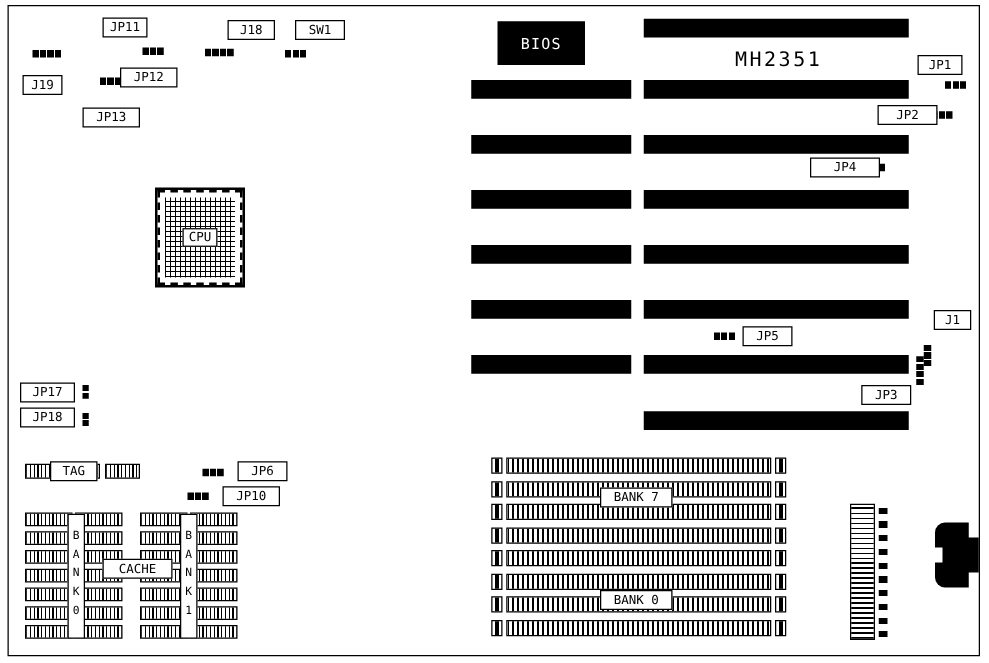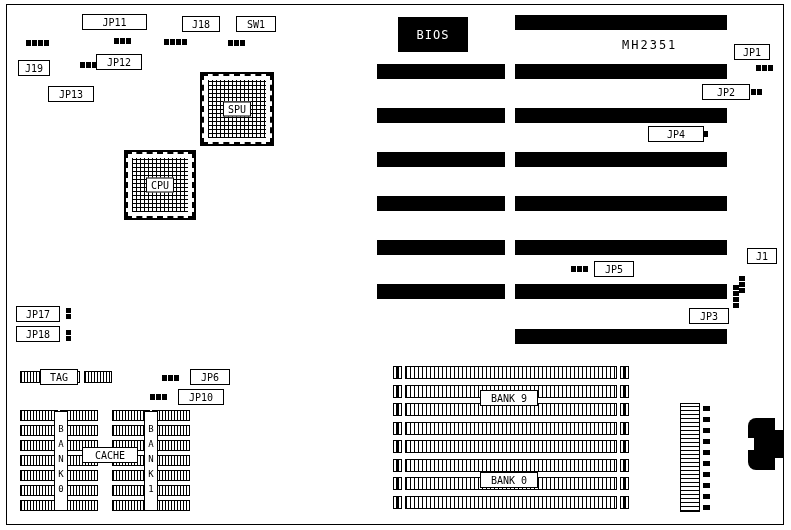--- a/index.html
+++ b/index.html
@@ -48,53 +48,49 @@
   .ph4 { position:absolute; width:23px; height:6px;
          background:repeating-linear-gradient(90deg,#000 0 5px,transparent 5px 6px); }
   .pv2 { position:absolute; width:5px; height:11px;
          background:repeating-linear-gradient(0deg,#000 0 5px,transparent 5px 6px); }
   .pv3 { position:absolute; width:6px; height:17px;
          background:repeating-linear-gradient(0deg,#000 0 5px,transparent 5px 6px); }
   .pv4 { position:absolute; width:6px; height:23px;
          background:repeating-linear-gradient(0deg,#000 0 5px,transparent 5px 6px); }
   .bios { position:absolute; left:398px; top:17px; width:70px; height:35px; background:#000; color:#fff;
           display:flex; align-items:center; justify-content:center; font-size:12px; letter-spacing:1px; }
-  .model { position:absolute; left:590px; top:38px; font-size:12px; letter-spacing:2px;padding-left:32px; }
+  .model { position:absolute; left:556px; top:38px; font-size:16px; letter-spacing:2px;padding-left:32px; }
   .power { position:absolute; left:680px; top:403px; width:20px; height:109px; border:1px solid #000;
            box-sizing:border-box; background:repeating-linear-gradient(0deg,#000 0 1px,#fff 1px 4px); }
   .power-pads { position:absolute; left:703px; top:406px; width:7px; height:104px;
                 background:repeating-linear-gradient(0deg,#000 0 5px,transparent 5px 11px); }
   .kbd { position:absolute; left:748px; top:418px; width:27px; height:52px; background:#000;
          border-radius:8px 0 0 8px; }
   .kbd-notch { position:absolute; left:0; top:20px; width:6px; height:12px; background:#fff; }
   .kbd-tab { position:absolute; left:774px; top:430px; width:9px; height:28px; background:#000; }
 </style>
 </head>
 <body>
 
 <div class="board">
   <div class="frame"></div>
 
   <div class="ph4" style="left:26px;top:40px"></div>
   <div class="lbl" style="left:18px;top:60px;width:32px">J19</div>
-  <div class="lbl" style="left:82px;top:14px;width:65px">JP11</div>
+  <div class="lbl" style="left:82px;top:14px;width:36px">JP11</div>
   <div class="ph3" style="left:114px;top:38px"></div>
   <div class="ph3" style="left:80px;top:62px"></div>
   <div class="lbl" style="left:96px;top:54px;width:46px">JP12</div>
-  <div class="lbl" style="left:48px;top:86px;width:46px">JP13</div>
+  <div class="lbl" style="left:66px;top:86px;width:46px">JP13</div>
   <div class="lbl" style="left:182px;top:16px;width:38px">J18</div>
   <div class="ph4" style="left:164px;top:39px"></div>
   <div class="lbl" style="left:236px;top:16px;width:40px">SW1</div>
   <div class="ph3" style="left:228px;top:40px"></div>
 
-  <div class="chip" style="left:200px;top:72px;width:74px;height:74px">
-    <div class="chip-grid"></div>
-    <div class="chip-lbl">SPU</div>
-  </div>
-  <div class="chip" style="left:124px;top:150px;width:72px;height:70px">
+  <div class="chip" style="left:124px;top:150px;width:72px;height:80px">
     <div class="chip-grid"></div>
     <div class="chip-lbl">CPU</div>
   </div>
 
   <div class="lbl" style="left:16px;top:306px;width:44px">JP17</div>
   <div class="pv2" style="left:66px;top:308px"></div>
   <div class="lbl" style="left:16px;top:326px;width:44px">JP18</div>
   <div class="pv2" style="left:66px;top:330px"></div>
 
   <div class="tagrow">
@@ -198,21 +194,21 @@
     </div>
   <div class="simm" style="top:459px">
       <div class="simm-bar"></div>
     </div>
   <div class="simm" style="top:477px">
       <div class="simm-bar"></div>
     </div>
   <div class="simm" style="top:496px">
       <div class="simm-bar"></div>
     </div>
-  <div class="lbl" style="left:480px;top:390px;width:58px;z-index:6">BANK 9</div>
+  <div class="lbl" style="left:480px;top:390px;width:58px;z-index:6">BANK 7</div>
   <div class="lbl" style="left:480px;top:472px;width:58px;z-index:6">BANK 0</div>
 
   <div class="power"></div>
   <div class="power-pads"></div>
   <div class="kbd">
     <div class="kbd-notch"></div>
   </div>
   <div class="kbd-tab"></div>
 </div>
 

